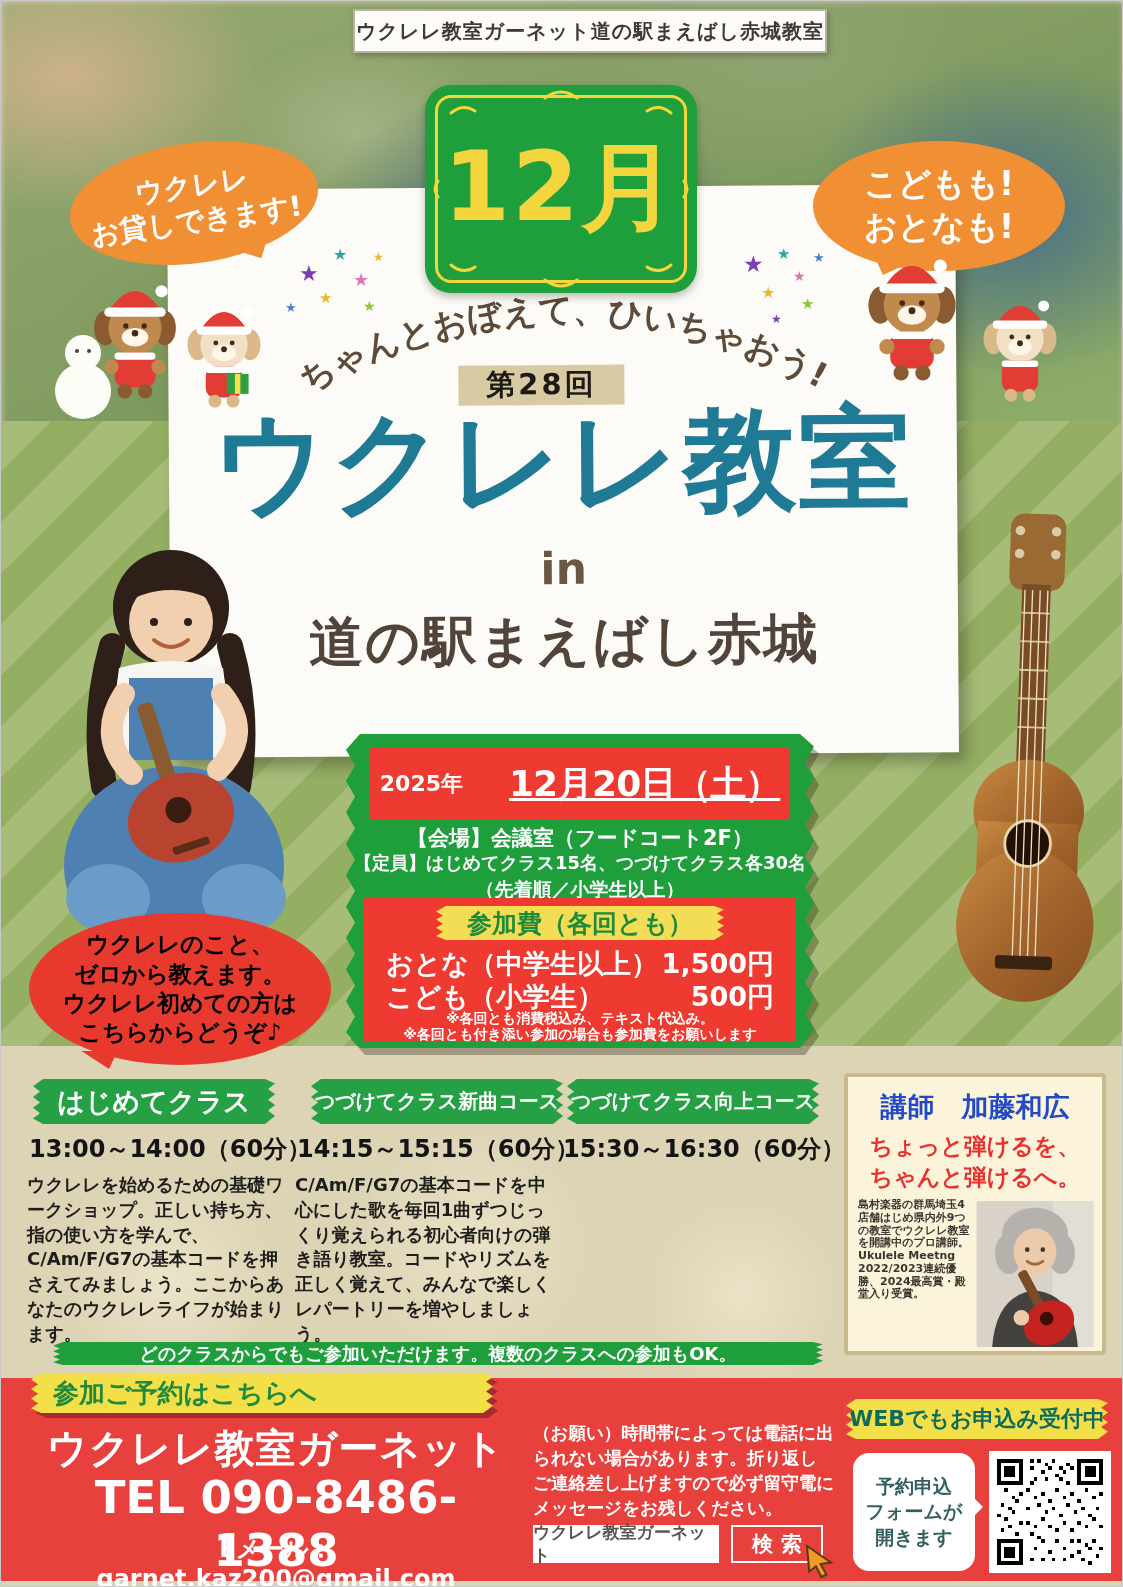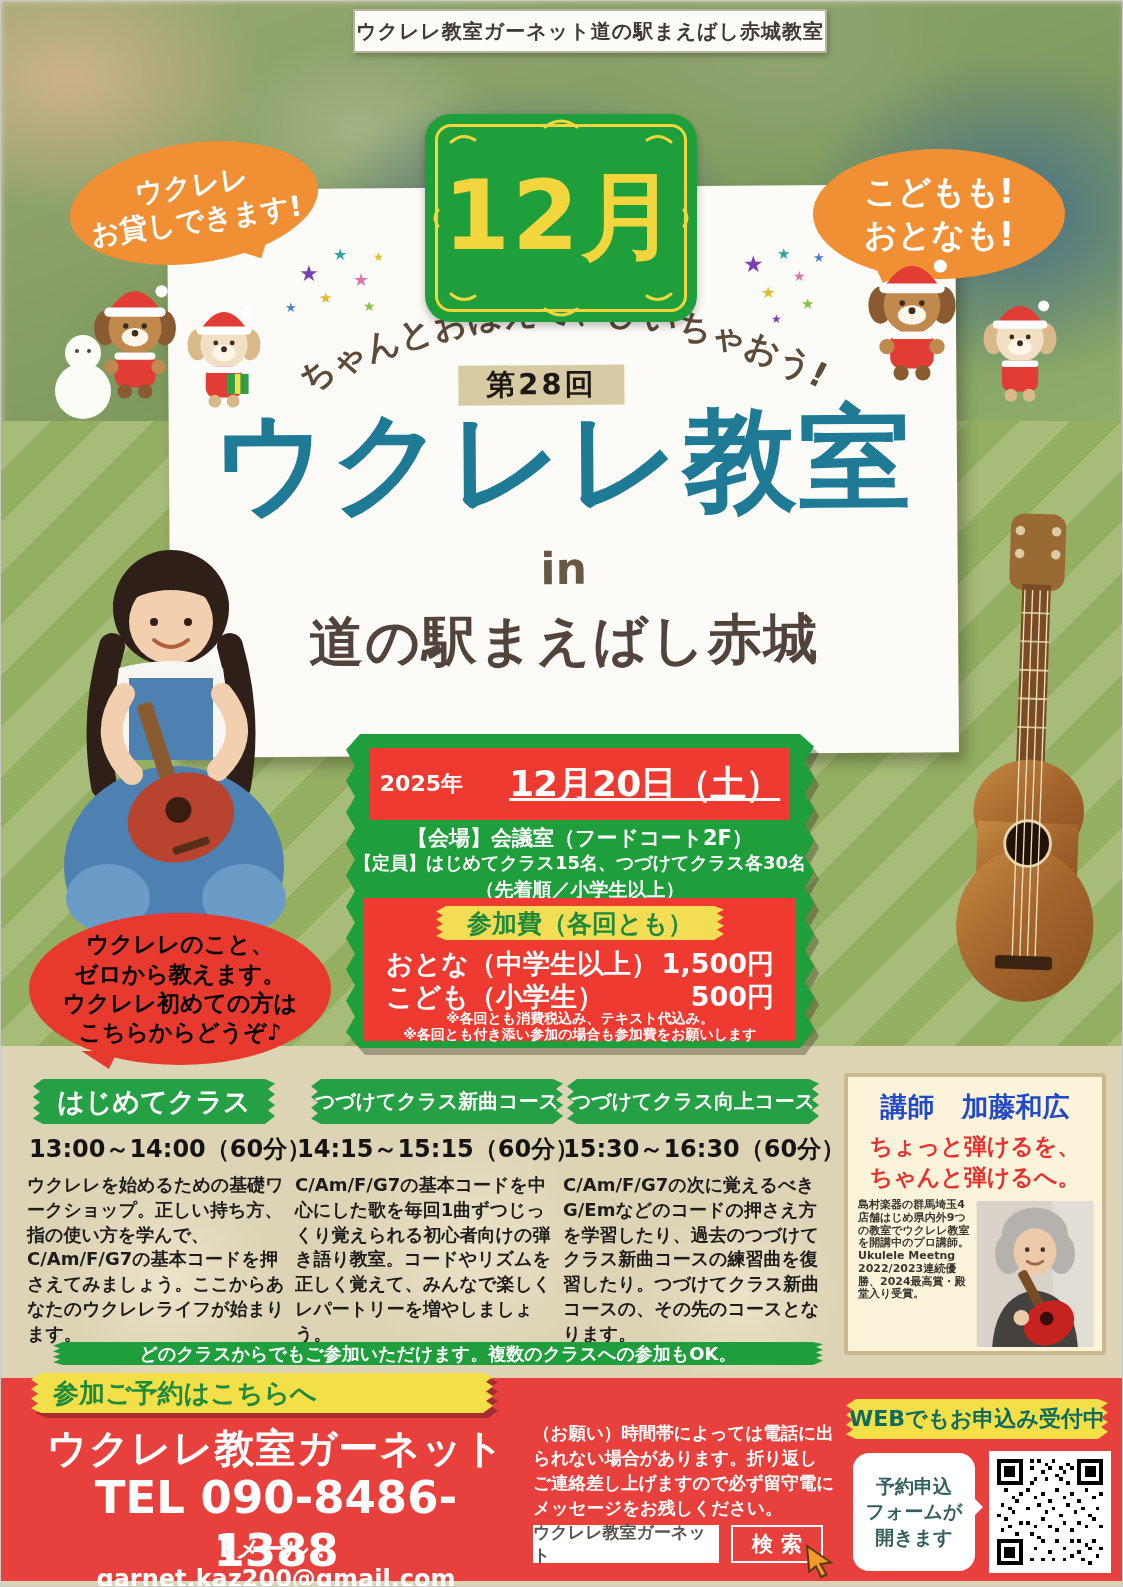--- a/index.html
+++ b/index.html
@@ -32,25 +32,25 @@
   .jag{clip-path:polygon(10px 0%,calc(100% - 10px) 0%,100% 10%,calc(100% - 7px) 22%,100% 34%,calc(100% - 7px) 46%,100% 58%,calc(100% - 7px) 70%,100% 82%,calc(100% - 10px) 100%,10px 100%,0% 88%,7px 76%,0% 64%,7px 52%,0% 40%,7px 28%,0% 16%);}
   .jag-panel{clip-path:polygon(14px 0,calc(100% - 14px) 0,100% 4%,calc(100% - 9px) 9%,100% 14%,calc(100% - 9px) 19%,100% 24%,calc(100% - 9px) 29%,100% 34%,calc(100% - 9px) 39%,100% 44%,calc(100% - 9px) 49%,100% 54%,calc(100% - 9px) 59%,100% 64%,calc(100% - 9px) 69%,100% 74%,calc(100% - 9px) 79%,100% 84%,calc(100% - 9px) 89%,100% 94%,calc(100% - 14px) 100%,14px 100%,0 95%,9px 90%,0 85%,9px 80%,0 75%,9px 70%,0 65%,9px 60%,0 55%,9px 50%,0 45%,9px 40%,0 35%,9px 30%,0 25%,9px 20%,0 15%,9px 10%,0 5%);}
 
   
   .top-banner{left:352px;top:8px;width:470px;height:40px;z-index:8;background:#fdfcf8;border:2px solid #b9b29e;
     display:flex;align-items:center;justify-content:center;font-size:20px;font-weight:700;color:#3f3a35;letter-spacing:1px;box-shadow:2px 3px 6px rgba(0,0,0,.25);}
   .bubble{background:#f08f33;border-radius:50%;color:#fff;font-weight:800;text-align:center;
     display:flex;align-items:center;justify-content:center;white-space:pre-line;z-index:6;}
   .bubble-left{left:68px;top:142px;width:250px;height:120px;font-size:28px;line-height:1.25;transform:rotate(-8deg);}
   .bubble-left::after{content:"";position:absolute;bottom:-20px;right:50px;border:16px solid transparent;border-top-color:#f08f33;transform:rotate(-20deg);}
-  .bubble-right{left:812px;top:148px;width:252px;height:130px;font-size:33px;line-height:1.3;}
+  .bubble-right{left:812px;top:140px;width:252px;height:130px;font-size:33px;line-height:1.3;}
   .bubble-right::after{content:"";position:absolute;bottom:-20px;left:54px;border:16px solid transparent;border-top-color:#f08f33;transform:rotate(20deg);}
 
   .month-frame{left:424px;top:84px;width:272px;height:208px;z-index:7;background:#1f9e3c;border-radius:26px;
-    box-shadow:0 4px 8px rgba(0,0,0,.25);margin-top:29px;}
+    box-shadow:0 4px 8px rgba(0,0,0,.25);}
   .month-inner{position:absolute;inset:10px;border:3px solid #f3d63d;border-radius:16px;}
   .month-text{position:absolute;inset:0;display:flex;align-items:center;justify-content:center;
     color:#f3d63d;font-size:96px;font-weight:900;letter-spacing:2px;}
   .month-orn{position:absolute;inset:0;}
 
   .star{position:absolute;z-index:6;font-weight:700;line-height:1;}
 
   .dog{position:absolute;z-index:6;--fur:#c08a4f;--fur2:#8a5a30;}
   .dog.cream{--fur:#f2e0c4;--fur2:#d9b98a;}
   .snowman{position:absolute;z-index:5;}
@@ -374,21 +374,20 @@
 こちらからどうぞ♪</div>
 
   <div class="class-ribbon jag cr1">はじめてクラス</div>
   <div class="class-ribbon jag cr2">つづけてクラス新曲コース</div>
   <div class="class-ribbon jag cr3">つづけてクラス向上コース</div>
   <div class="class-time ct1">13:00～14:00（60分）</div>
   <div class="class-time ct2">14:15～15:15（60分）</div>
   <div class="class-time ct3">15:30～16:30（60分）</div>
   <div class="class-desc cd1">ウクレレを始めるための基礎ワークショップ。正しい持ち方、指の使い方を学んで、C/Am/F/G7の基本コードを押さえてみましょう。ここからあなたのウクレレライフが始まります。</div>
   <div class="class-desc cd2">C/Am/F/G7の基本コードを中心にした歌を毎回1曲ずつじっくり覚えられる初心者向けの弾き語り教室。コードやリズムを正しく覚えて、みんなで楽しくレパートリーを増やしましょう。</div>
-  <div class="class-desc cd3">C/Am/F/G7の次に覚えるべきG/Emなどのコードの押さえ方を学習したり、過去のつづけてクラス新曲コースの練習曲を復習したり。つづけてクラス新曲コースの、その先のコースとなります。</div>
 
   <div class="abs instructor-card">
     <div class="inst-title">講師　加藤和広</div>
     <div class="inst-tagline">ちょっと弾けるを、
 ちゃんと弾けるへ。</div>
     <div class="inst-bio">島村楽器の群馬埼玉4店舗はじめ県内外9つの教室でウクレレ教室を開講中のプロ講師。Ukulele Meetng 2022/2023連続優勝、2024最高賞・殿堂入り受賞。</div>
     <div class="inst-photo">
       <svg viewBox="0 0 120 150" width="118" height="146">
         <rect width="120" height="150" fill="#d8d2c8"></rect>
         <rect x="78" y="0" width="42" height="150" fill="#e3ded5"></rect>

